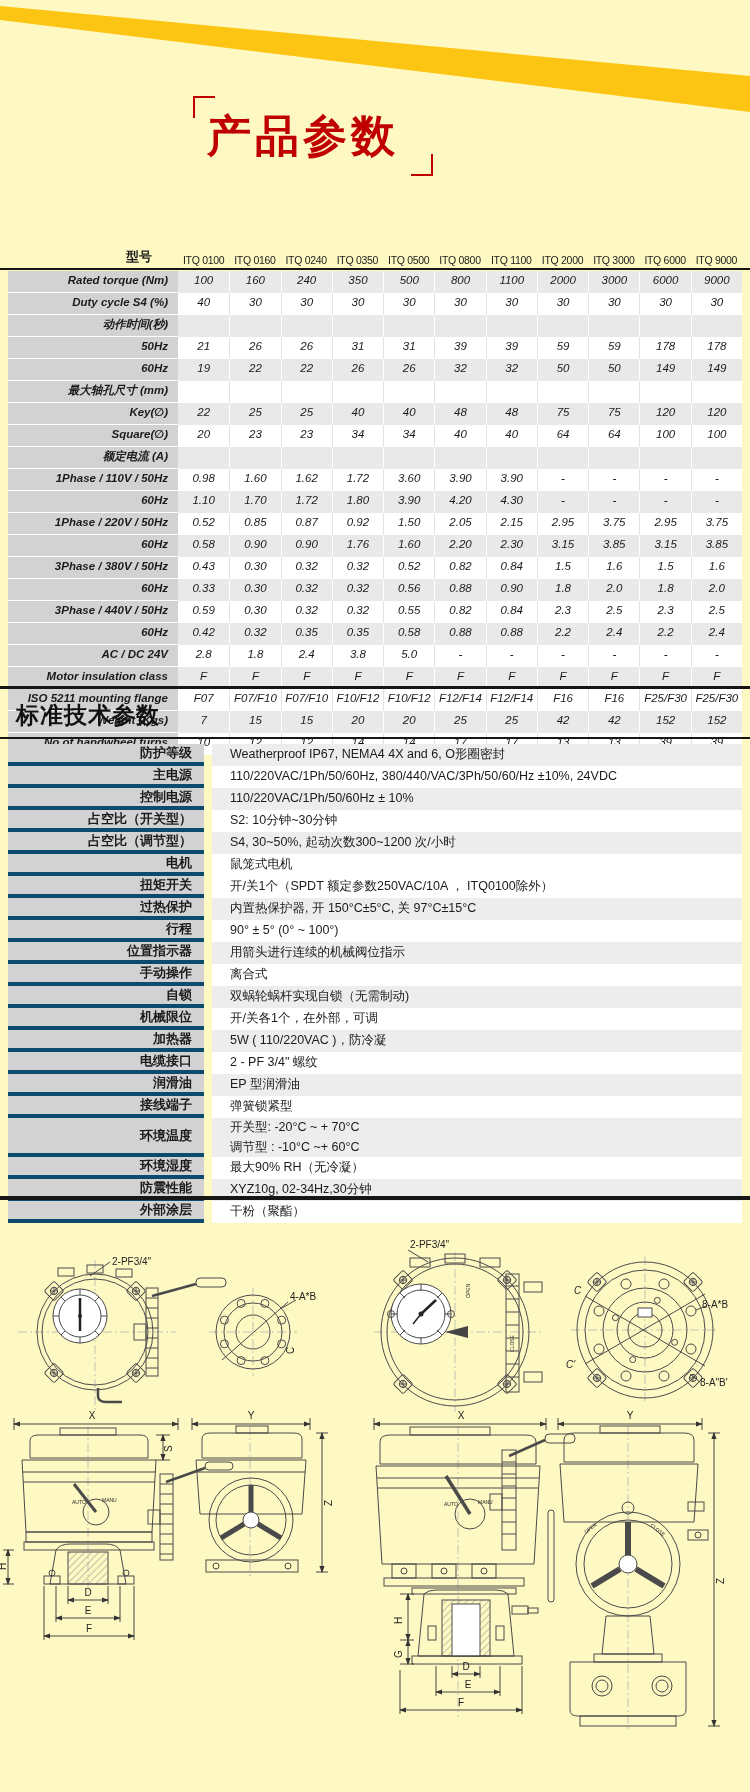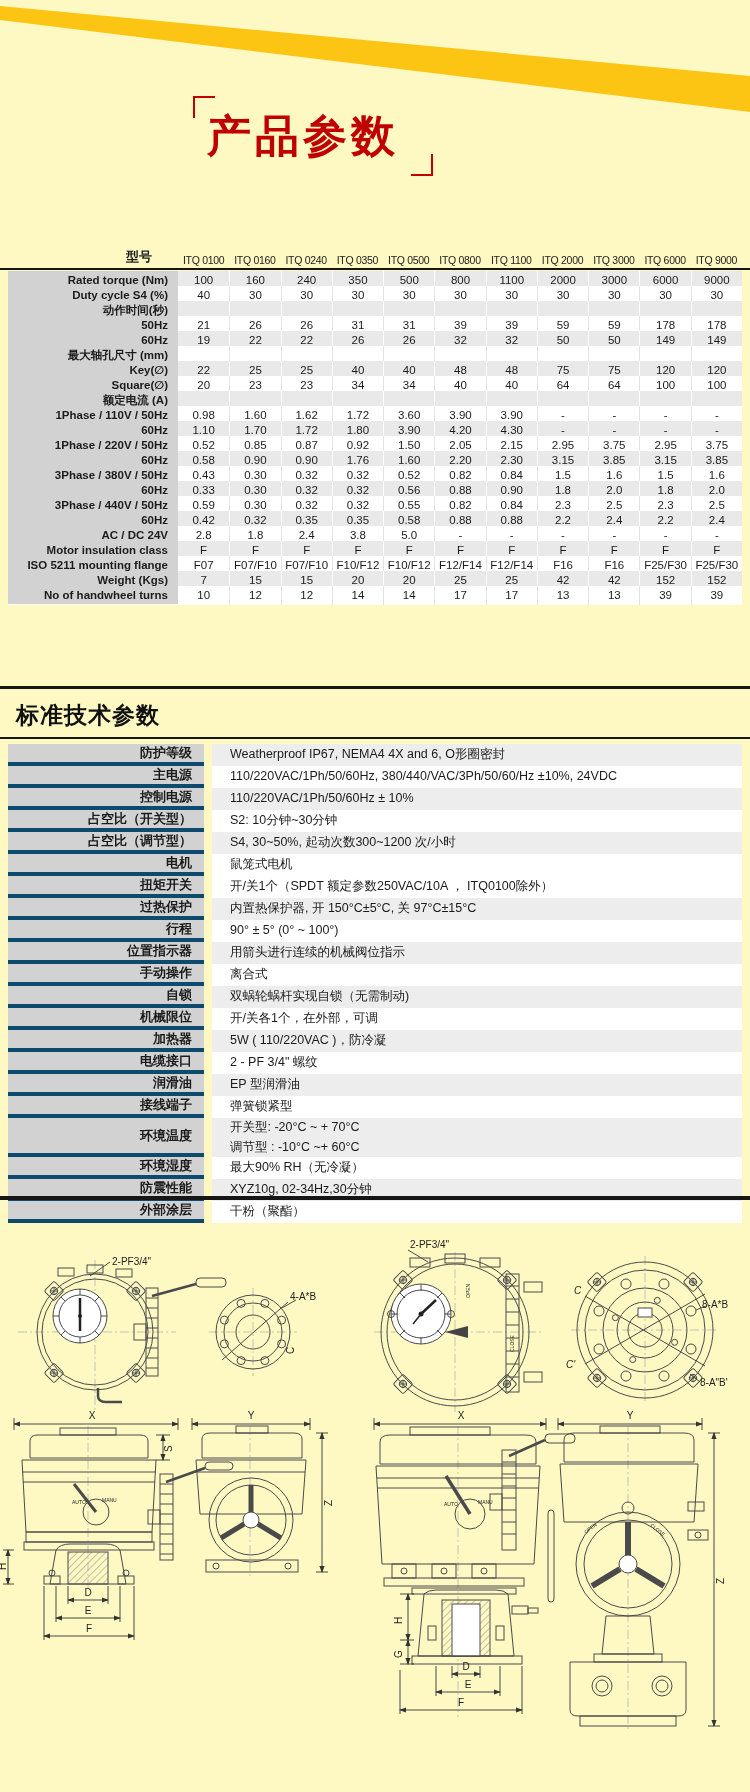--- a/index.html
+++ b/index.html
@@ -21,21 +21,21 @@
 
   
   .rule{left:0;width:750px;background:#161616;}
 
   
   .spec-head{left:8px;top:240px;width:734px;height:26px;display:grid;
              grid-template-columns:170px repeat(11,1fr);align-items:end;}
   .spec-head .mlabel{text-align:right;padding-right:26px;font-weight:bold;font-size:13px;}
   .spec-head .mcell{text-align:center;font-weight:normal;font-size:10.5px;letter-spacing:-0.3px;white-space:nowrap;}
   .spec-body{left:8px;top:271px;width:734px;}
-  .srow{display:grid;grid-template-columns:170px repeat(11,1fr);height:15px;line-height:18px;}
+  .srow{display:grid;grid-template-columns:170px repeat(11,1fr);height:22px;line-height:18px;font-style:italic;}
   .slabel{background:#d2d2d2;text-align:right;padding-right:10px;font-weight:bold;font-size:11.5px;
           border-bottom:1px solid #fff;white-space:nowrap;}
   .scell{text-align:center;font-size:11.5px;}
   .odd  .scell{background:#e9e9e9;border-left:1px solid #fff;}
   .even .scell{background:#ffffff;border-left:1px solid #e3e3e3;}
   .srow .scell:nth-child(2){border-left:none;}
 
   
   .sec2-title{left:8px;top:700px;font-size:23px;font-weight:bold;color:#111;letter-spacing:1px;margin-left:8px;}
   .params{left:8px;top:744px;width:734px;}

